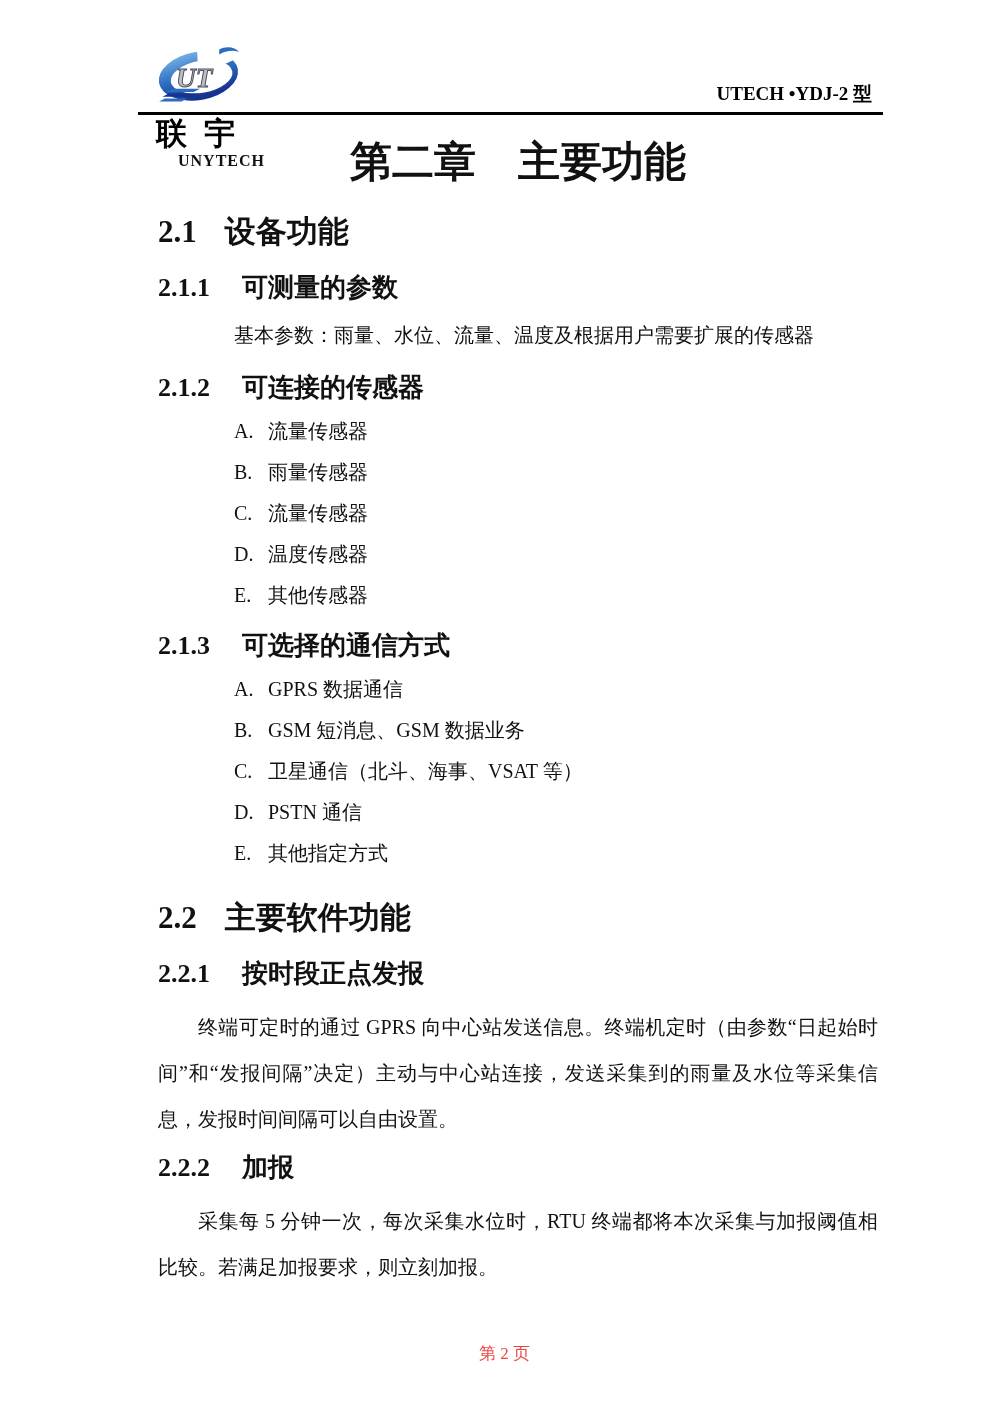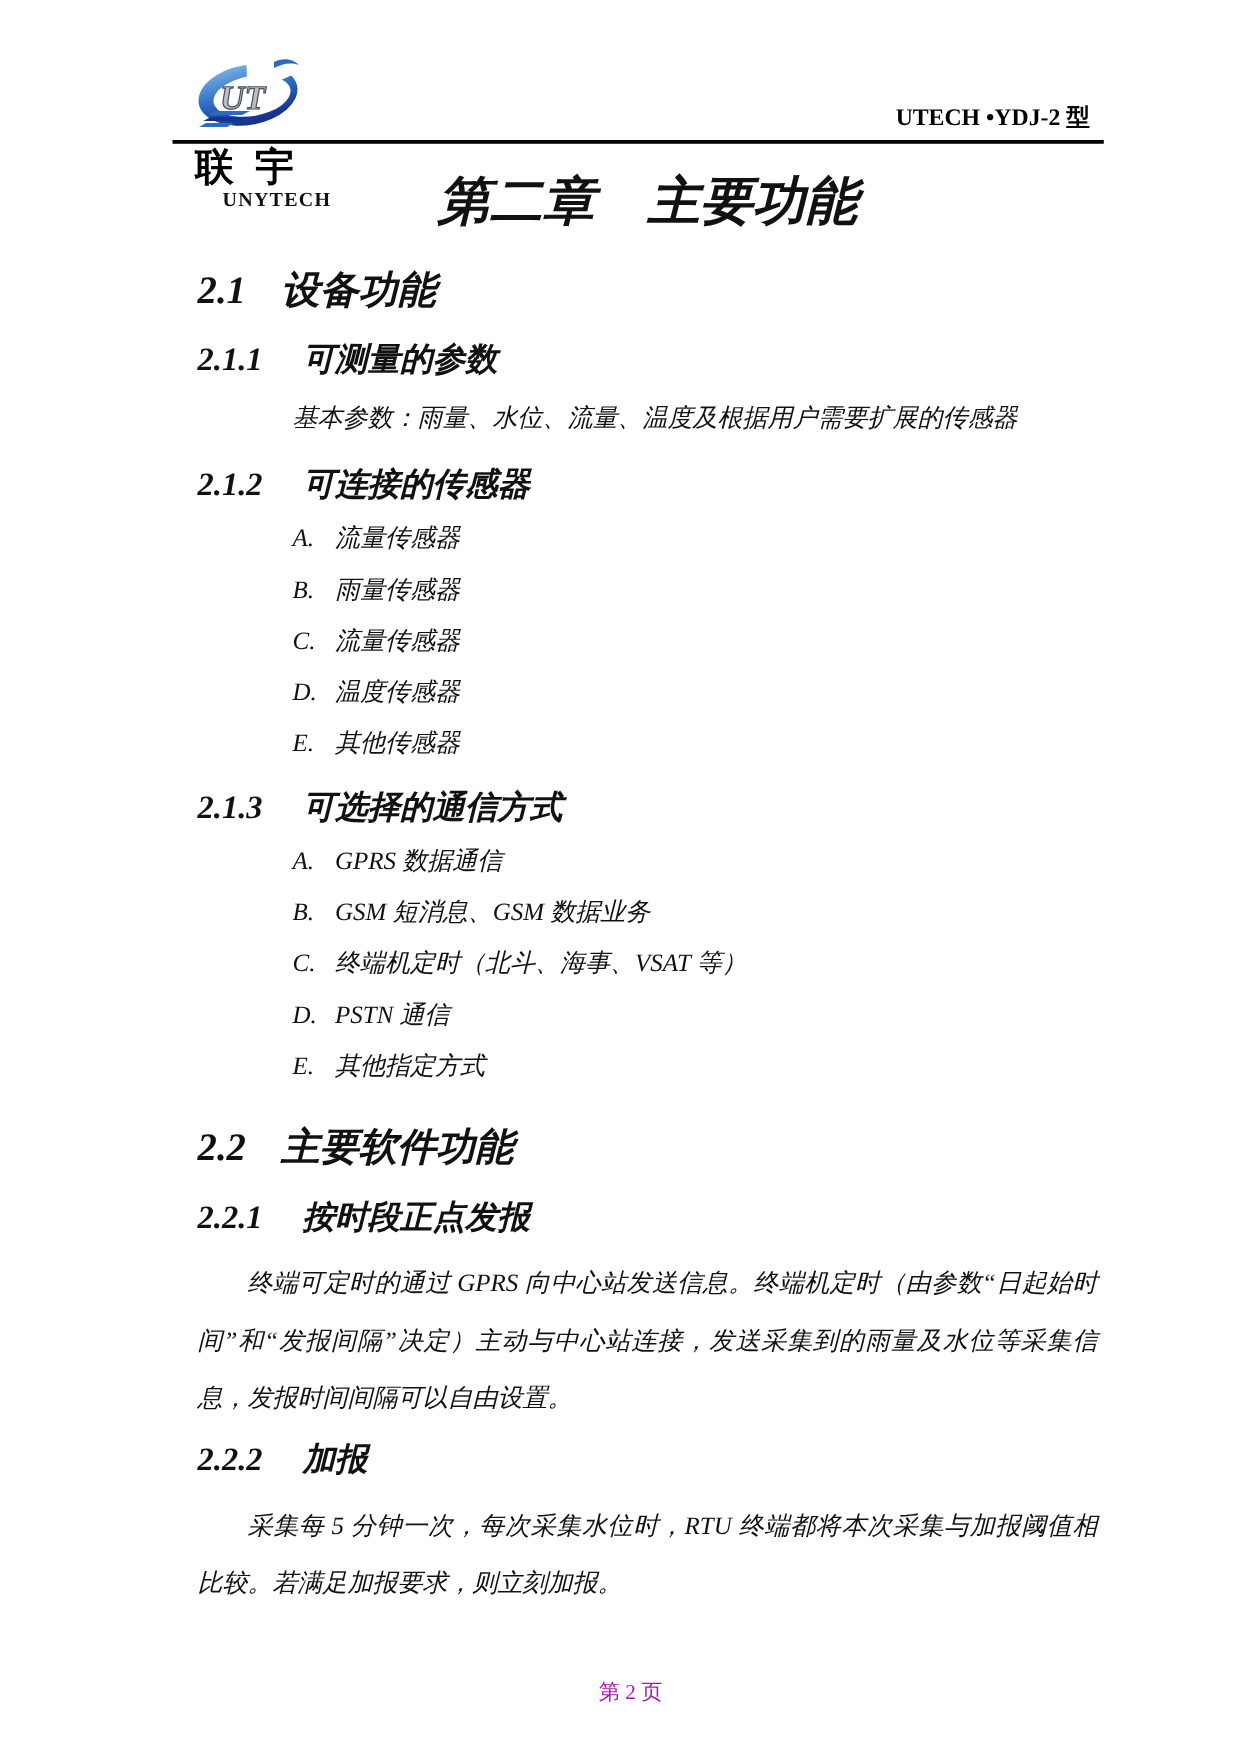--- a/index.html
+++ b/index.html
@@ -56,21 +56,20 @@
     font-size: 19px;
     color: #000000;
     white-space: pre;
   }
   
   .content {
     position: absolute;
     left: 158px;
     right: 114px;
     top: 130px;
-    font-style: italic;
   }
   .chapter-title {
     margin: 0;
     text-align: center;
     font-size: 42px;
     line-height: 64px;
     font-weight: 700;
     white-space: pre;
   }
   .h1 {
@@ -115,21 +114,21 @@
   .h2.tight-top { margin-top: 8px; }
   .h1.sec2-top { margin-top: 30px; }
   
   .footer {
     position: absolute;
     left: 0;
     right: 0;
     top: 1322px;
     text-align: center;
     font-size: 17px;
-    color: #a21caf;
+    color: #ef4444;
     white-space: pre;
   }
 </style>
 </head>
 <body>
 
 <div class="page">
 
   <header class="header">
     <div class="logo">
@@ -208,21 +207,21 @@
       <div class="li">
         <span class="li-label">A.</span>
         <span>GPRS 数据通信</span>
       </div>
       <div class="li">
         <span class="li-label">B.</span>
         <span>GSM 短消息、GSM 数据业务</span>
       </div>
       <div class="li">
         <span class="li-label">C.</span>
-        <span>终端机定时（北斗、海事、VSAT 等）</span>
+        <span>卫星通信（北斗、海事、VSAT 等）</span>
       </div>
       <div class="li">
         <span class="li-label">D.</span>
         <span>PSTN 通信</span>
       </div>
       <div class="li">
         <span class="li-label">E.</span>
         <span>其他指定方式</span>
       </div>
     </div>

